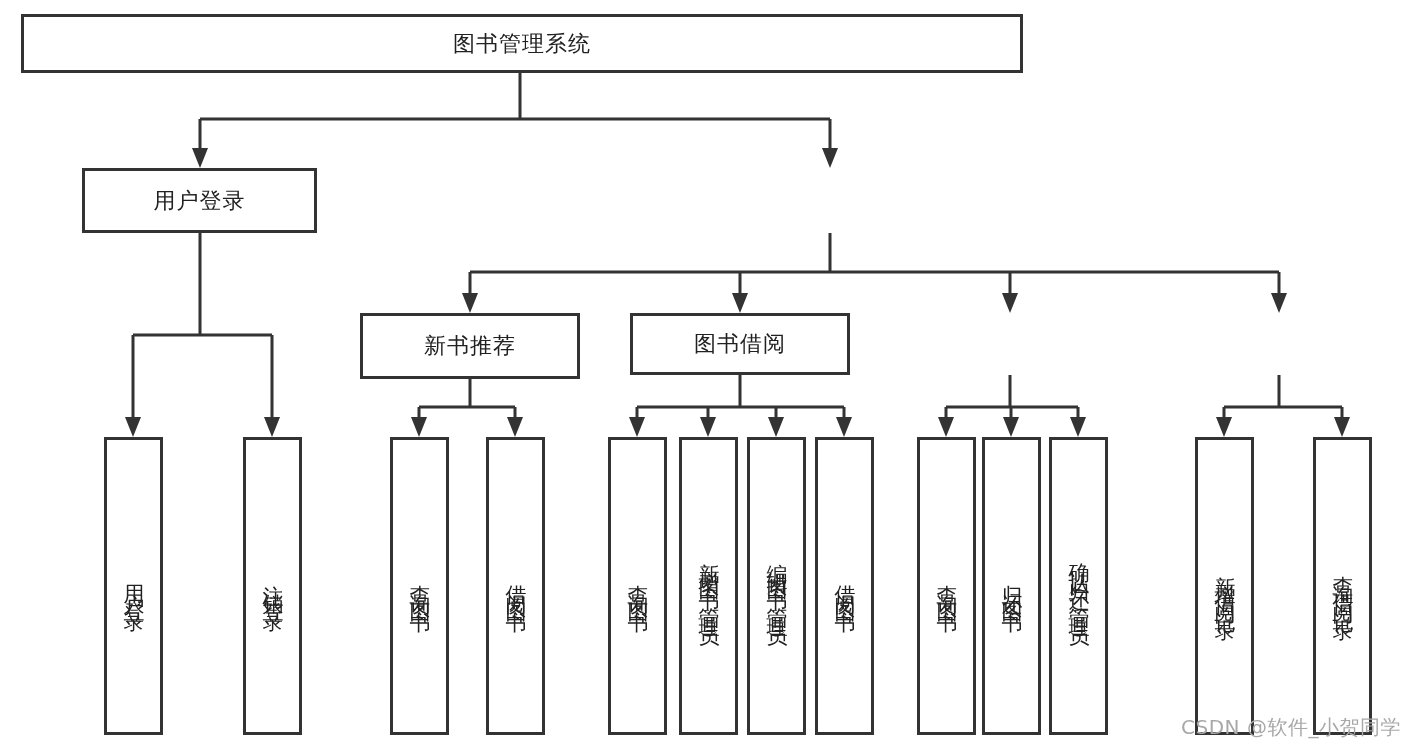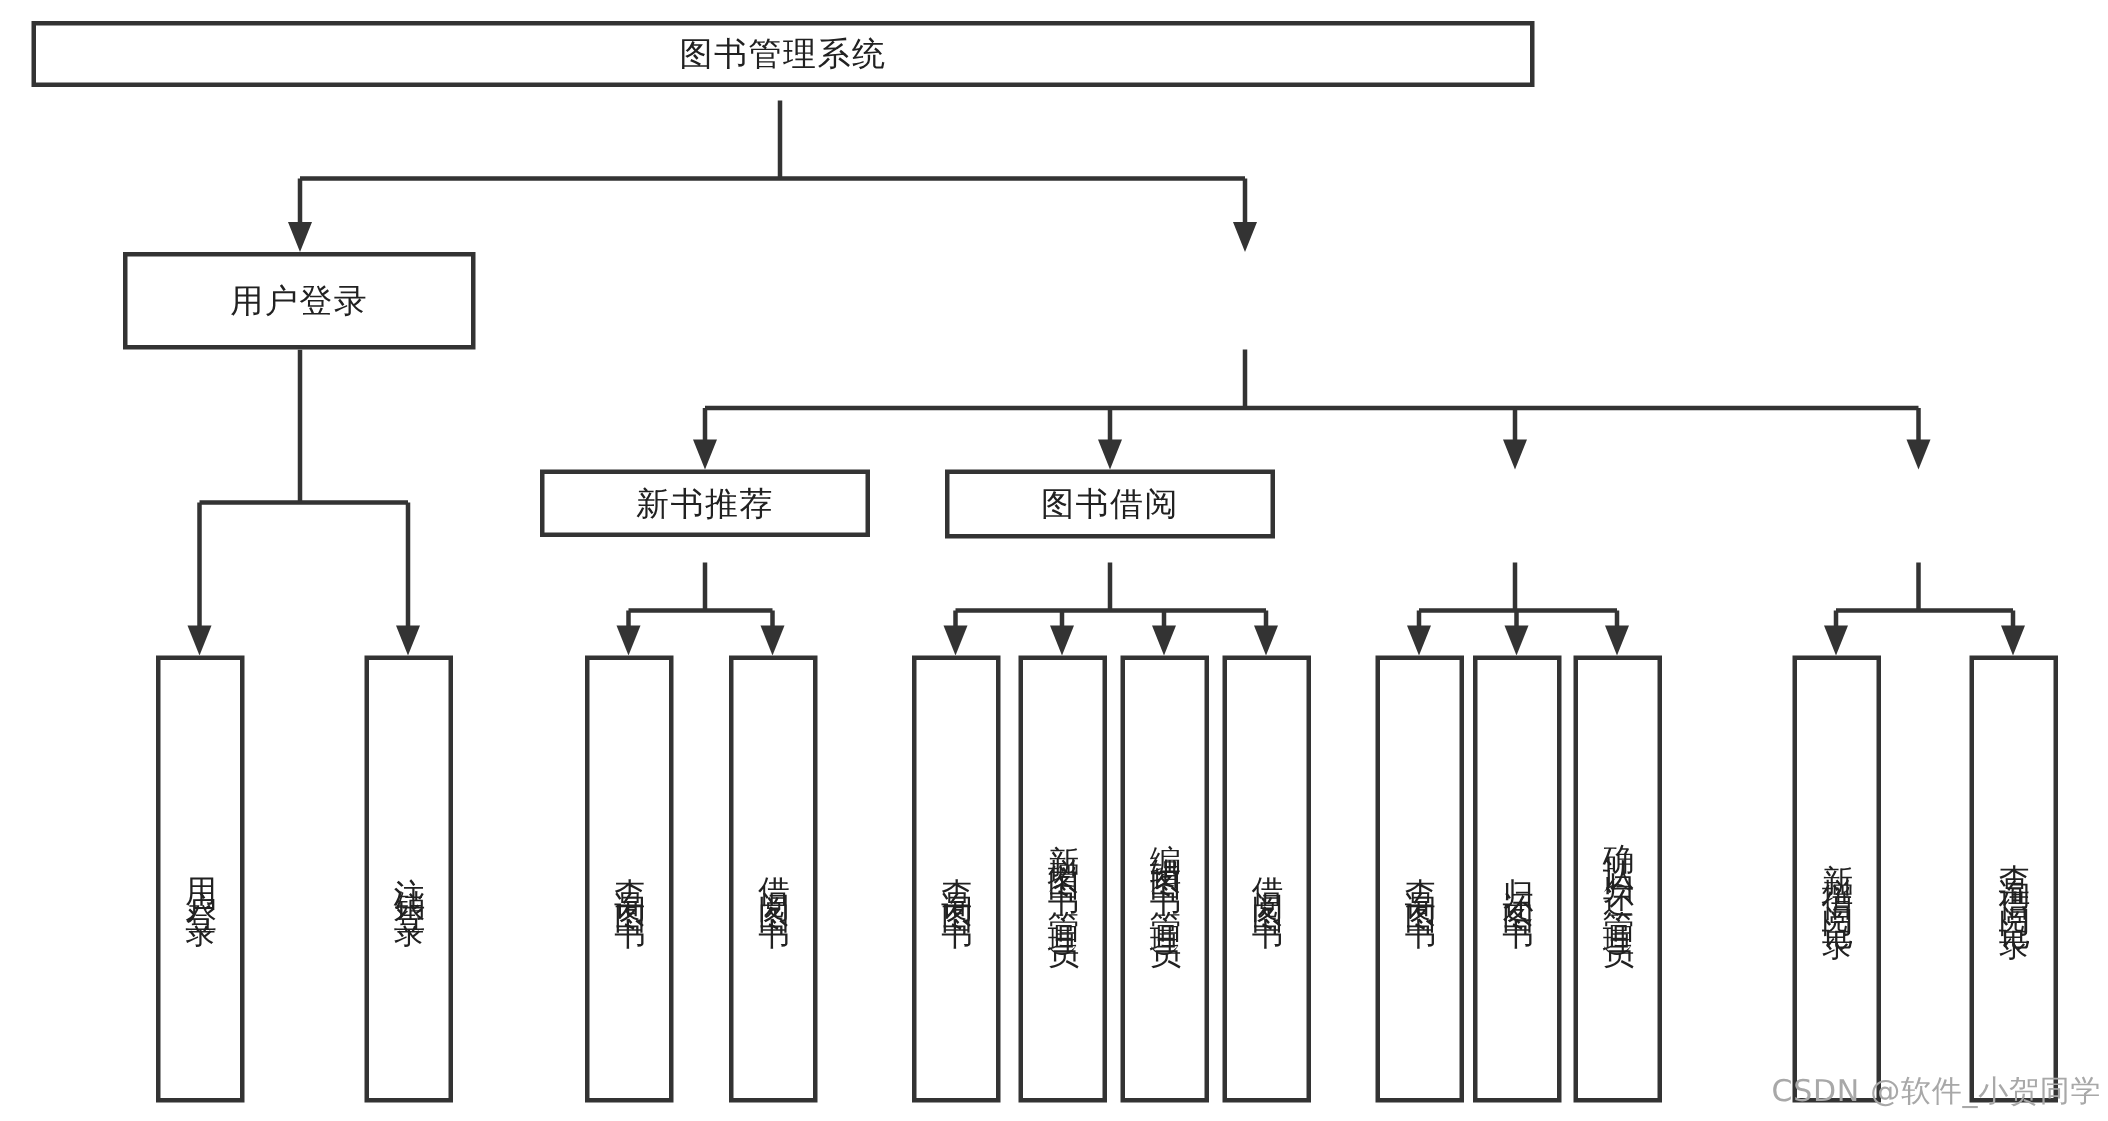--- a/index.html
+++ b/index.html
@@ -82,32 +82,32 @@
         <polygon points="768,417 784,417 776,437"></polygon>
         <polygon points="836,417 852,417 844,437"></polygon>
         <polygon points="938,417 954,417 946,437"></polygon>
         <polygon points="1003,417 1019,417 1011,437"></polygon>
         <polygon points="1070,417 1086,417 1078,437"></polygon>
         <polygon points="1216,417 1232,417 1224,437"></polygon>
         <polygon points="1334,417 1350,417 1342,437"></polygon>
       </g>
   </svg>
 
-  <div class="box hbox" style="left:21px;top:14px;width:1002px;height:44px">
+  <div class="box hbox" style="left:21px;top:14px;width:1002px;height:59px">
     <span>图书管理系统</span>
   </div>
 
   <div class="box hbox" style="left:82px;top:168px;width:235px;height:65px">
     <span>用户登录</span>
   </div>
 
-  <div class="box hbox" style="left:360px;top:313px;width:220px;height:45px">
+  <div class="box hbox" style="left:360px;top:313px;width:220px;height:66px">
     <span>新书推荐</span>
   </div>
-  <div class="box hbox" style="left:630px;top:313px;width:220px;height:46px">
+  <div class="box hbox" style="left:630px;top:313px;width:220px;height:62px">
     <span>图书借阅</span>
   </div>
 
   <div class="box vbox" style="left:104px;top:437px;width:59px;height:298px">
     <span>用户登录</span>
   </div>
   <div class="box vbox" style="left:243px;top:437px;width:59px;height:298px">
     <span>注销登录</span>
   </div>
 

